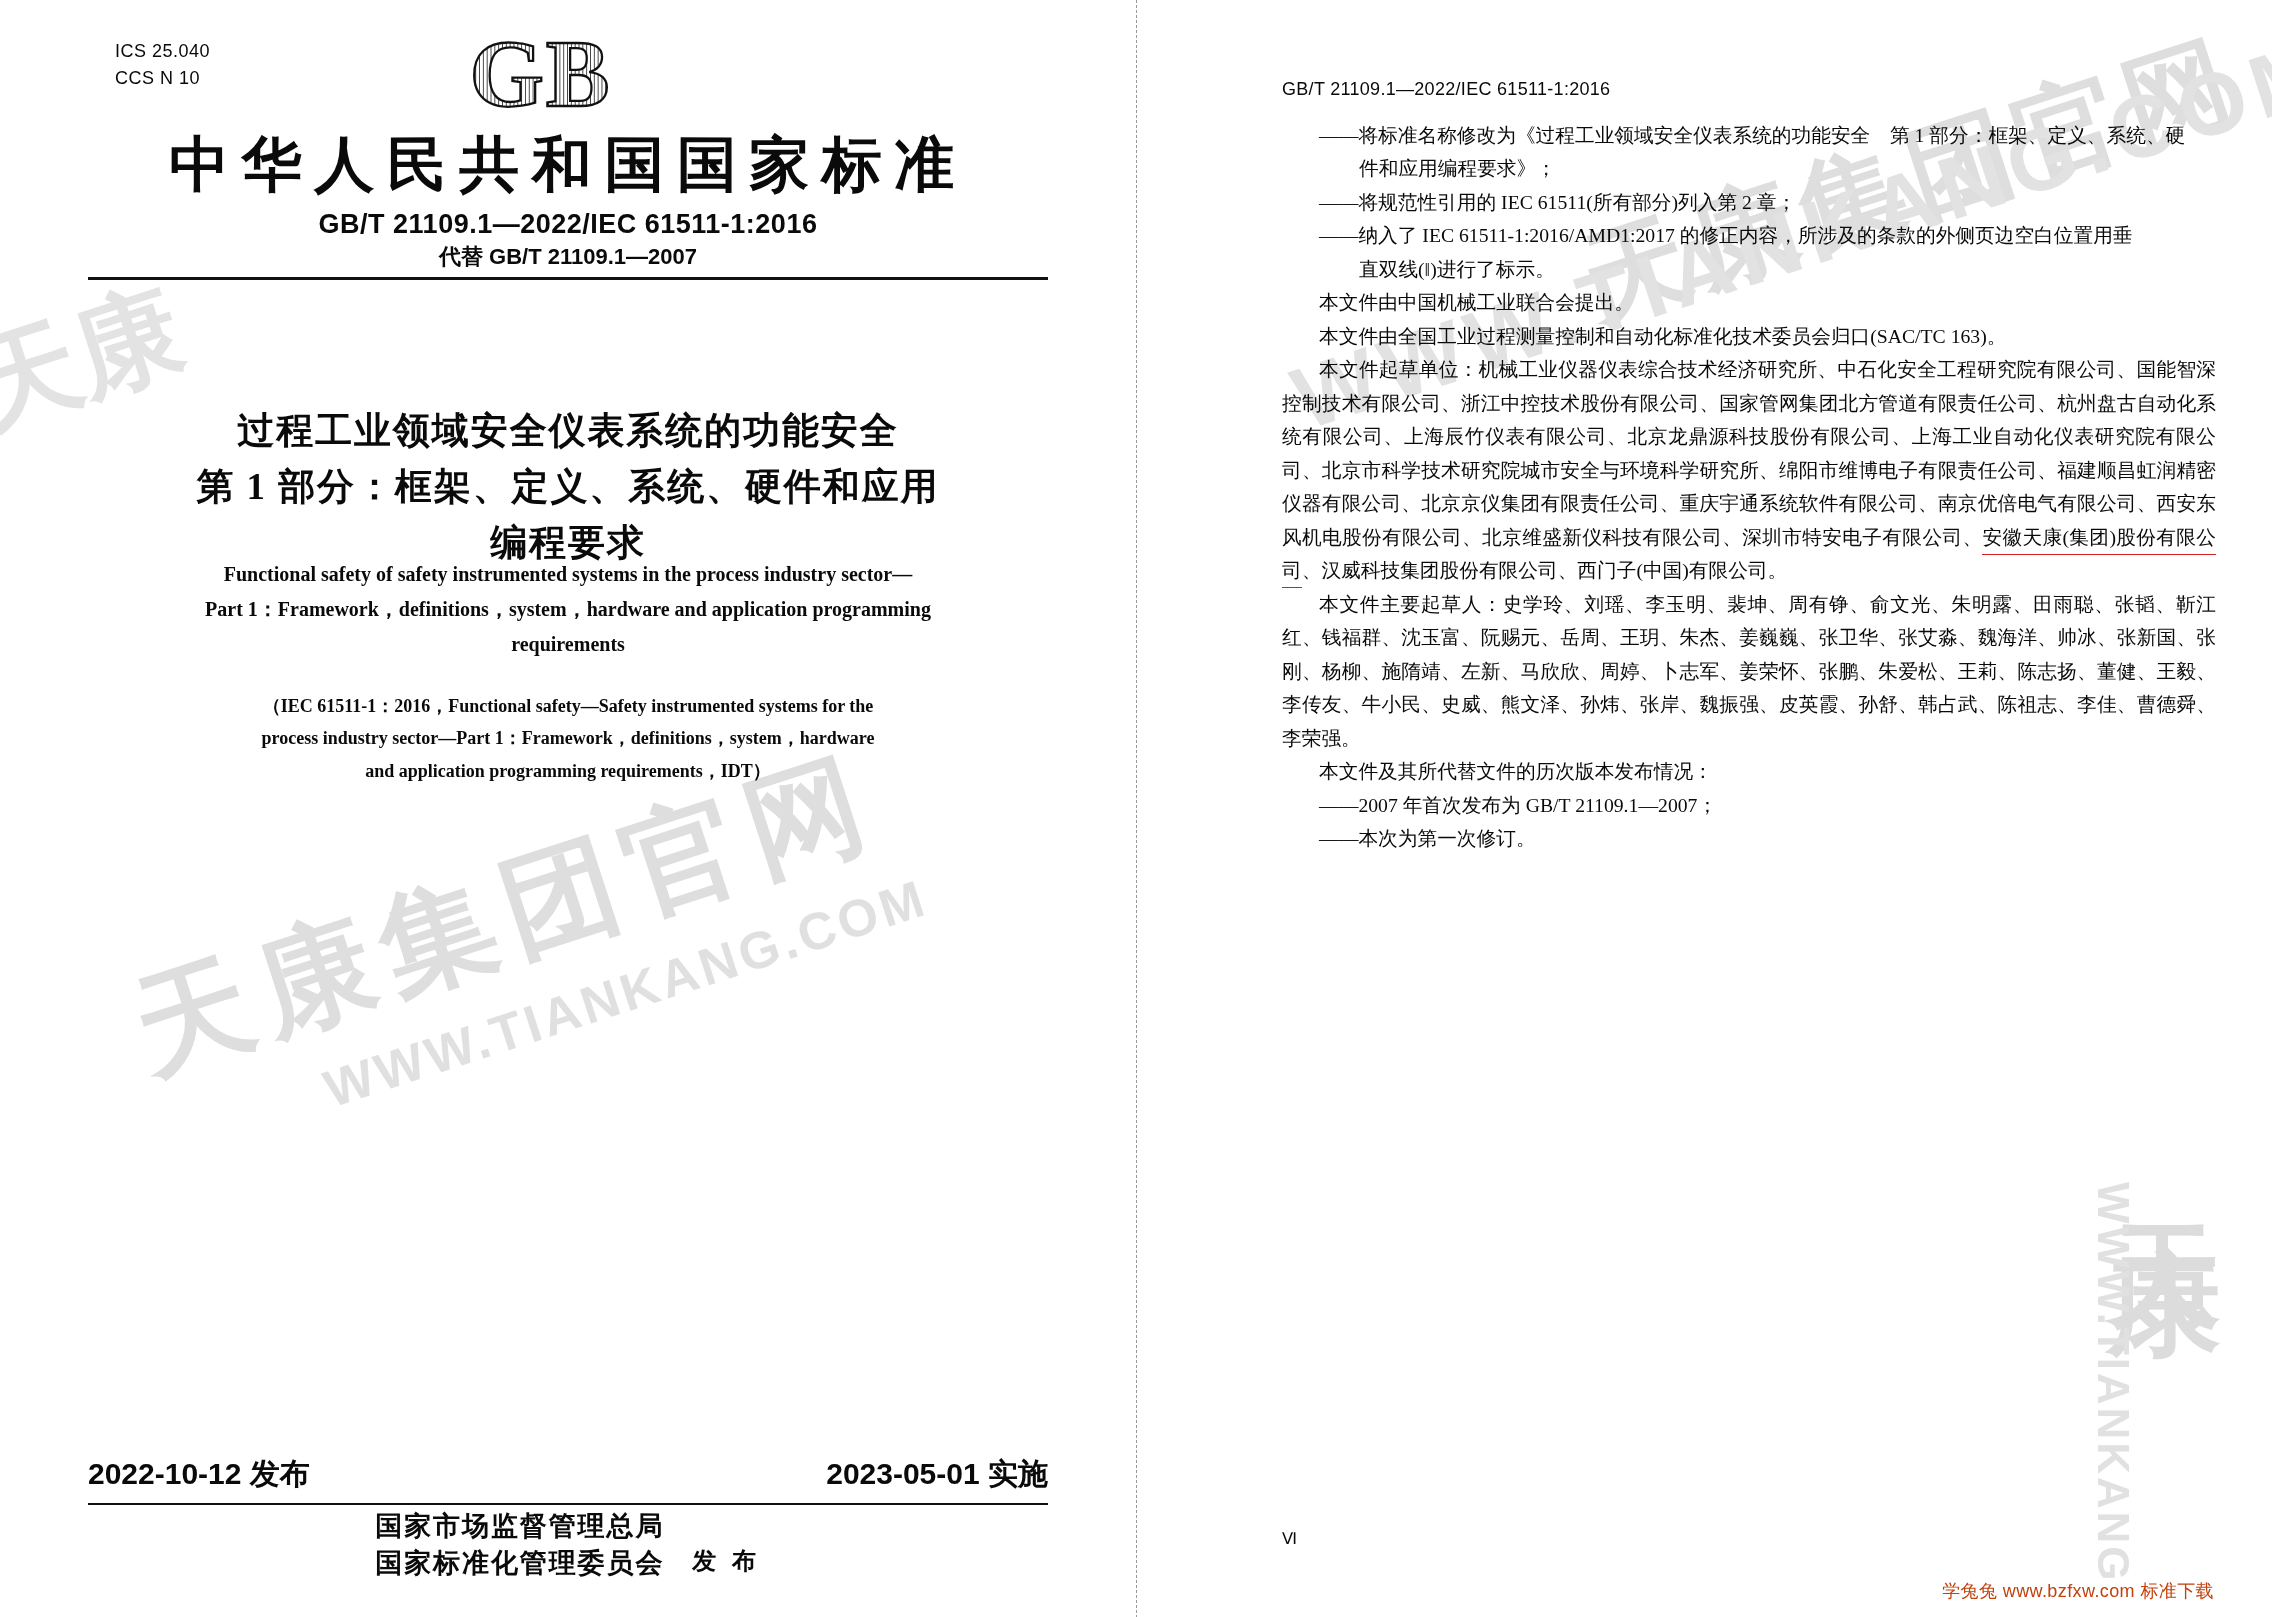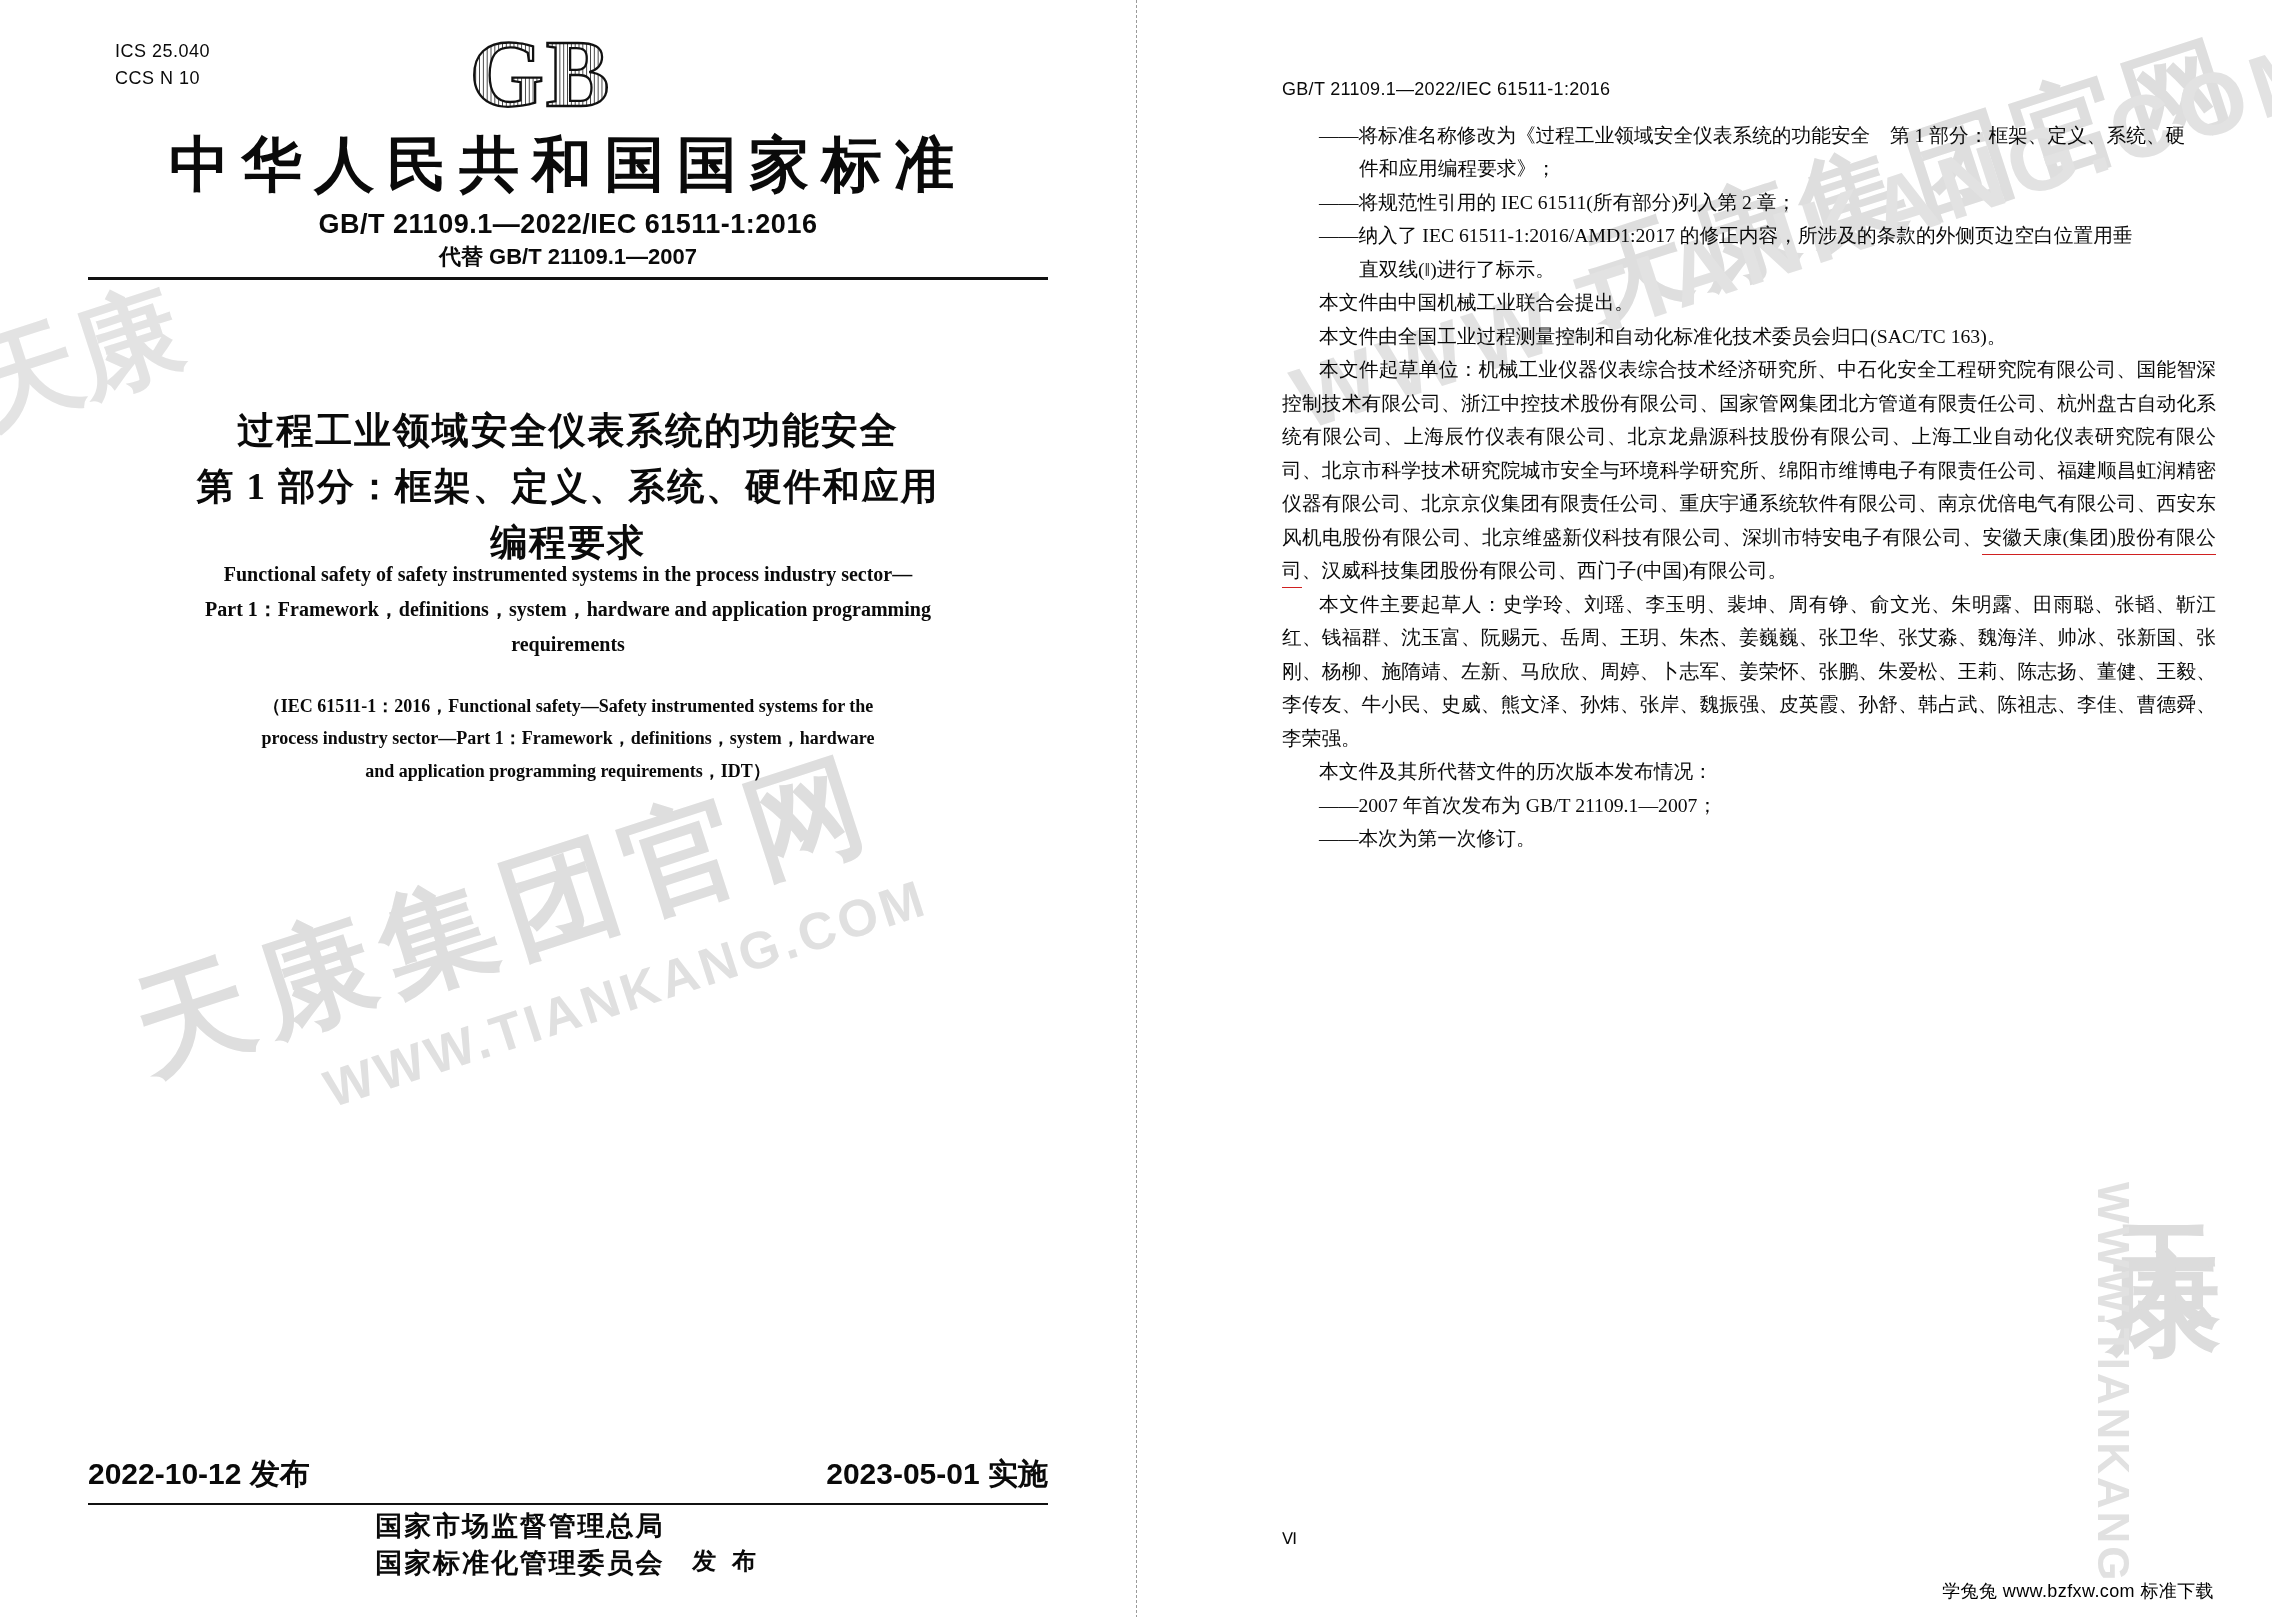--- a/index.html
+++ b/index.html
@@ -288,21 +288,21 @@
     font-family: "Liberation Serif", serif;
     z-index: 10;
   }
   .r-footer {
     position: absolute;
     right: 58px;
     bottom: 15.4px;
     font-size: 18px;
     font-family: "Liberation Sans", sans-serif;
     letter-spacing: 0.4px;
-    color: #000000;
+    color: #c2410c;
     z-index: 10;
   }
   .nowrap { white-space: nowrap; }
 </style>
 </head>
 <body>
 
 <div class="spread">
 
   <div class="page page-left">

